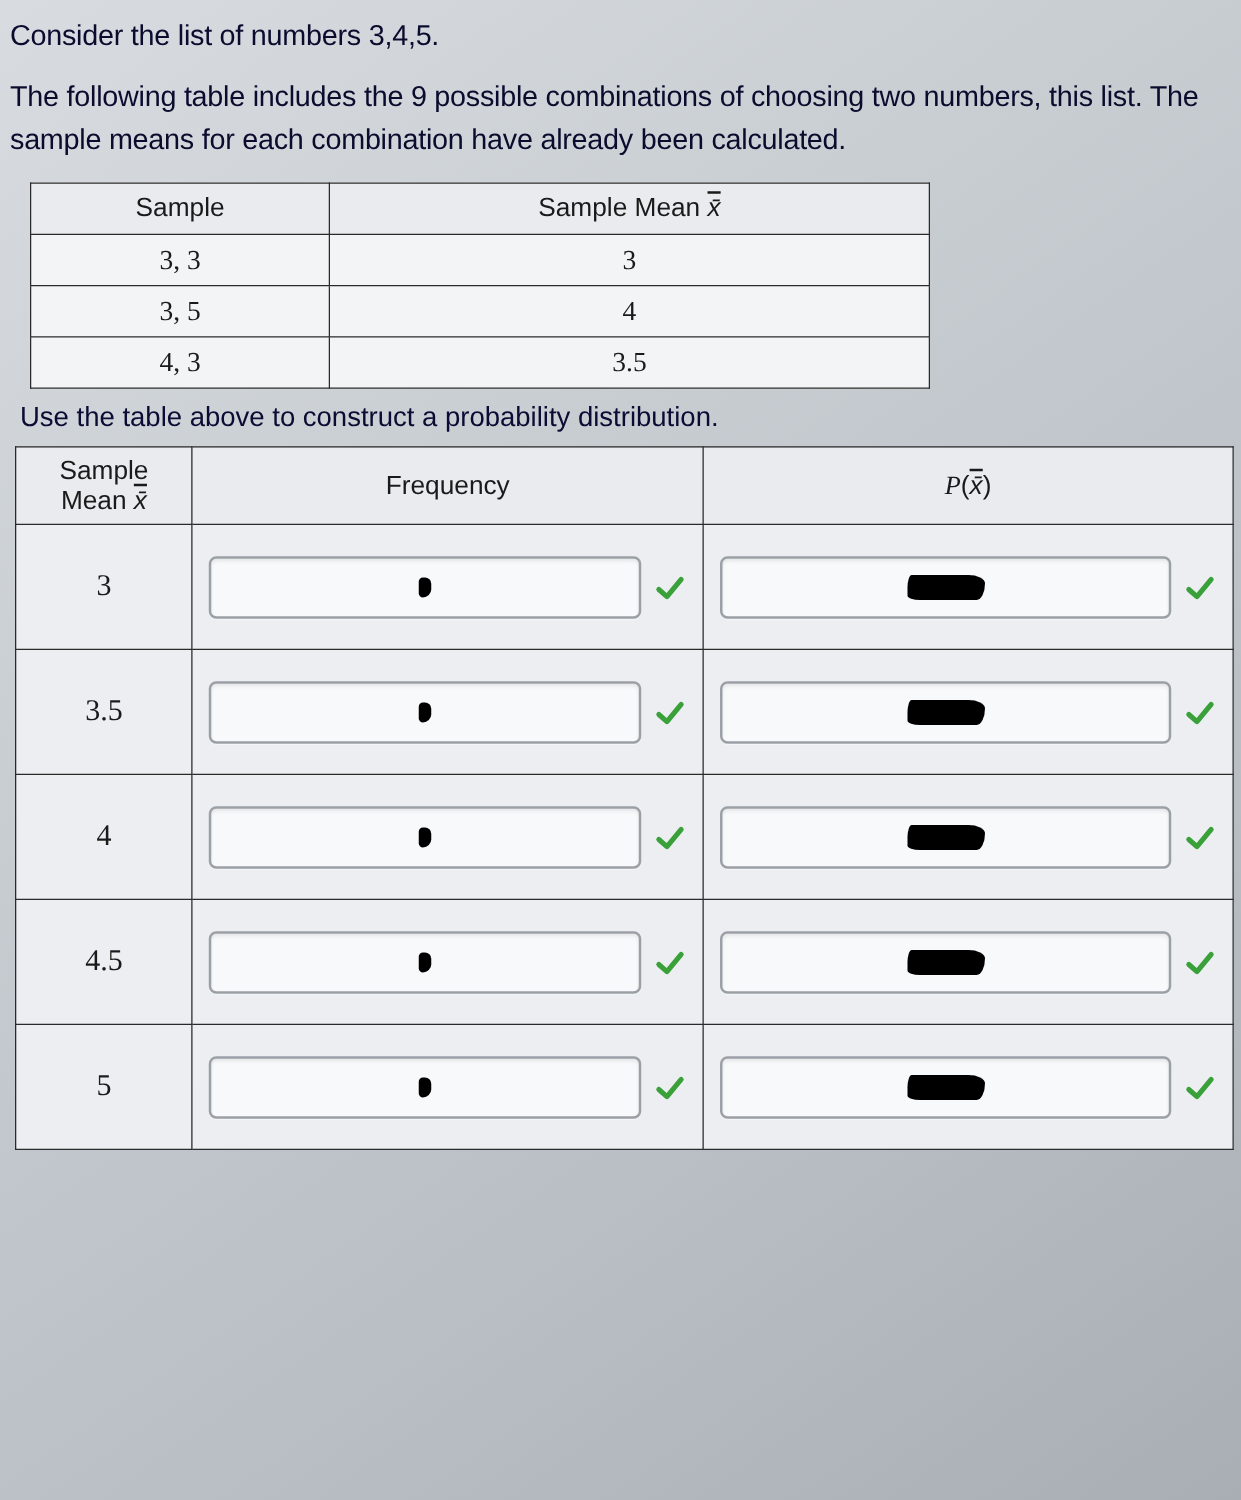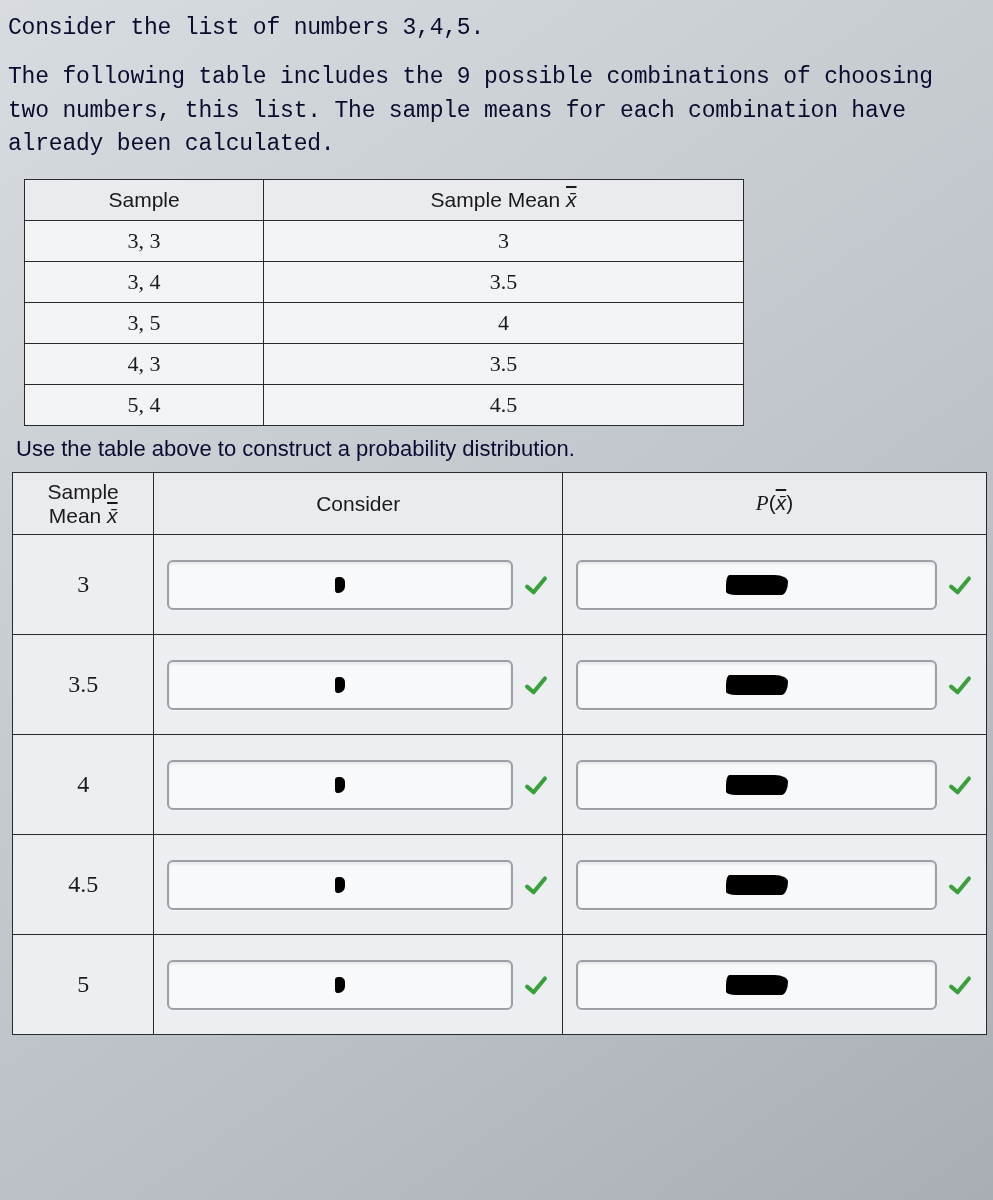--- a/index.html
+++ b/index.html
@@ -13,21 +13,21 @@
     min-height: 1200px;
     overflow: hidden;
   }
   .intro {
     font-size: 23px;
     line-height: 1.45;
     color: #0b0b2e;
     margin-bottom: 18px;
     letter-spacing: -0.2px;
   }
-  .intro p { margin: 0 0 16px 0; font-family: Liberation Mono, monospace; }
+  .intro p { margin: 0 0 16px 0; }
 
   
   .data-table {
     border-collapse: collapse;
     width: 720px;
     margin: 4px 0 10px 16px;
     background: #f3f4f6;
   }
   .data-table th, .data-table td {
     border: 1.6px solid #2a2a2a;
@@ -143,48 +143,40 @@
         <span>Sample Mean </span><span class="xbar overline">x̄</span>
       </th>
     </tr>
   </thead>
   <tbody>
     <tr>
         <td>3, 3</td>
         <td>3</td>
       </tr>
     <tr>
-        <td>3, 4</td>
-        <td>3.5</td>
-      </tr>
-    <tr>
         <td>3, 5</td>
         <td>4</td>
       </tr>
     <tr>
         <td>4, 3</td>
         <td>3.5</td>
-      </tr>
-    <tr>
-        <td>5, 4</td>
-        <td>4.5</td>
       </tr>
   </tbody>
 </table>
 
 <div class="instruction">Use the table above to construct a probability distribution.</div>
 
 <table class="pd-table">
   <thead>
     <tr>
       <th class="col-mean">
         <span>Sample</span><br>
         <span>Mean </span><span class="xbar overline">x̄</span>
       </th>
-      <th class="col-freq">Consider</th>
+      <th class="col-freq">Frequency</th>
       <th class="col-p">
         <span style="font-family:Georgia,serif;font-style:italic;">P</span>(<span class="xbar overline">x̄</span>)
       </th>
     </tr>
   </thead>
   <tbody>
 
     <tr>
       <td class="mean-cell">3</td>
       <td>

